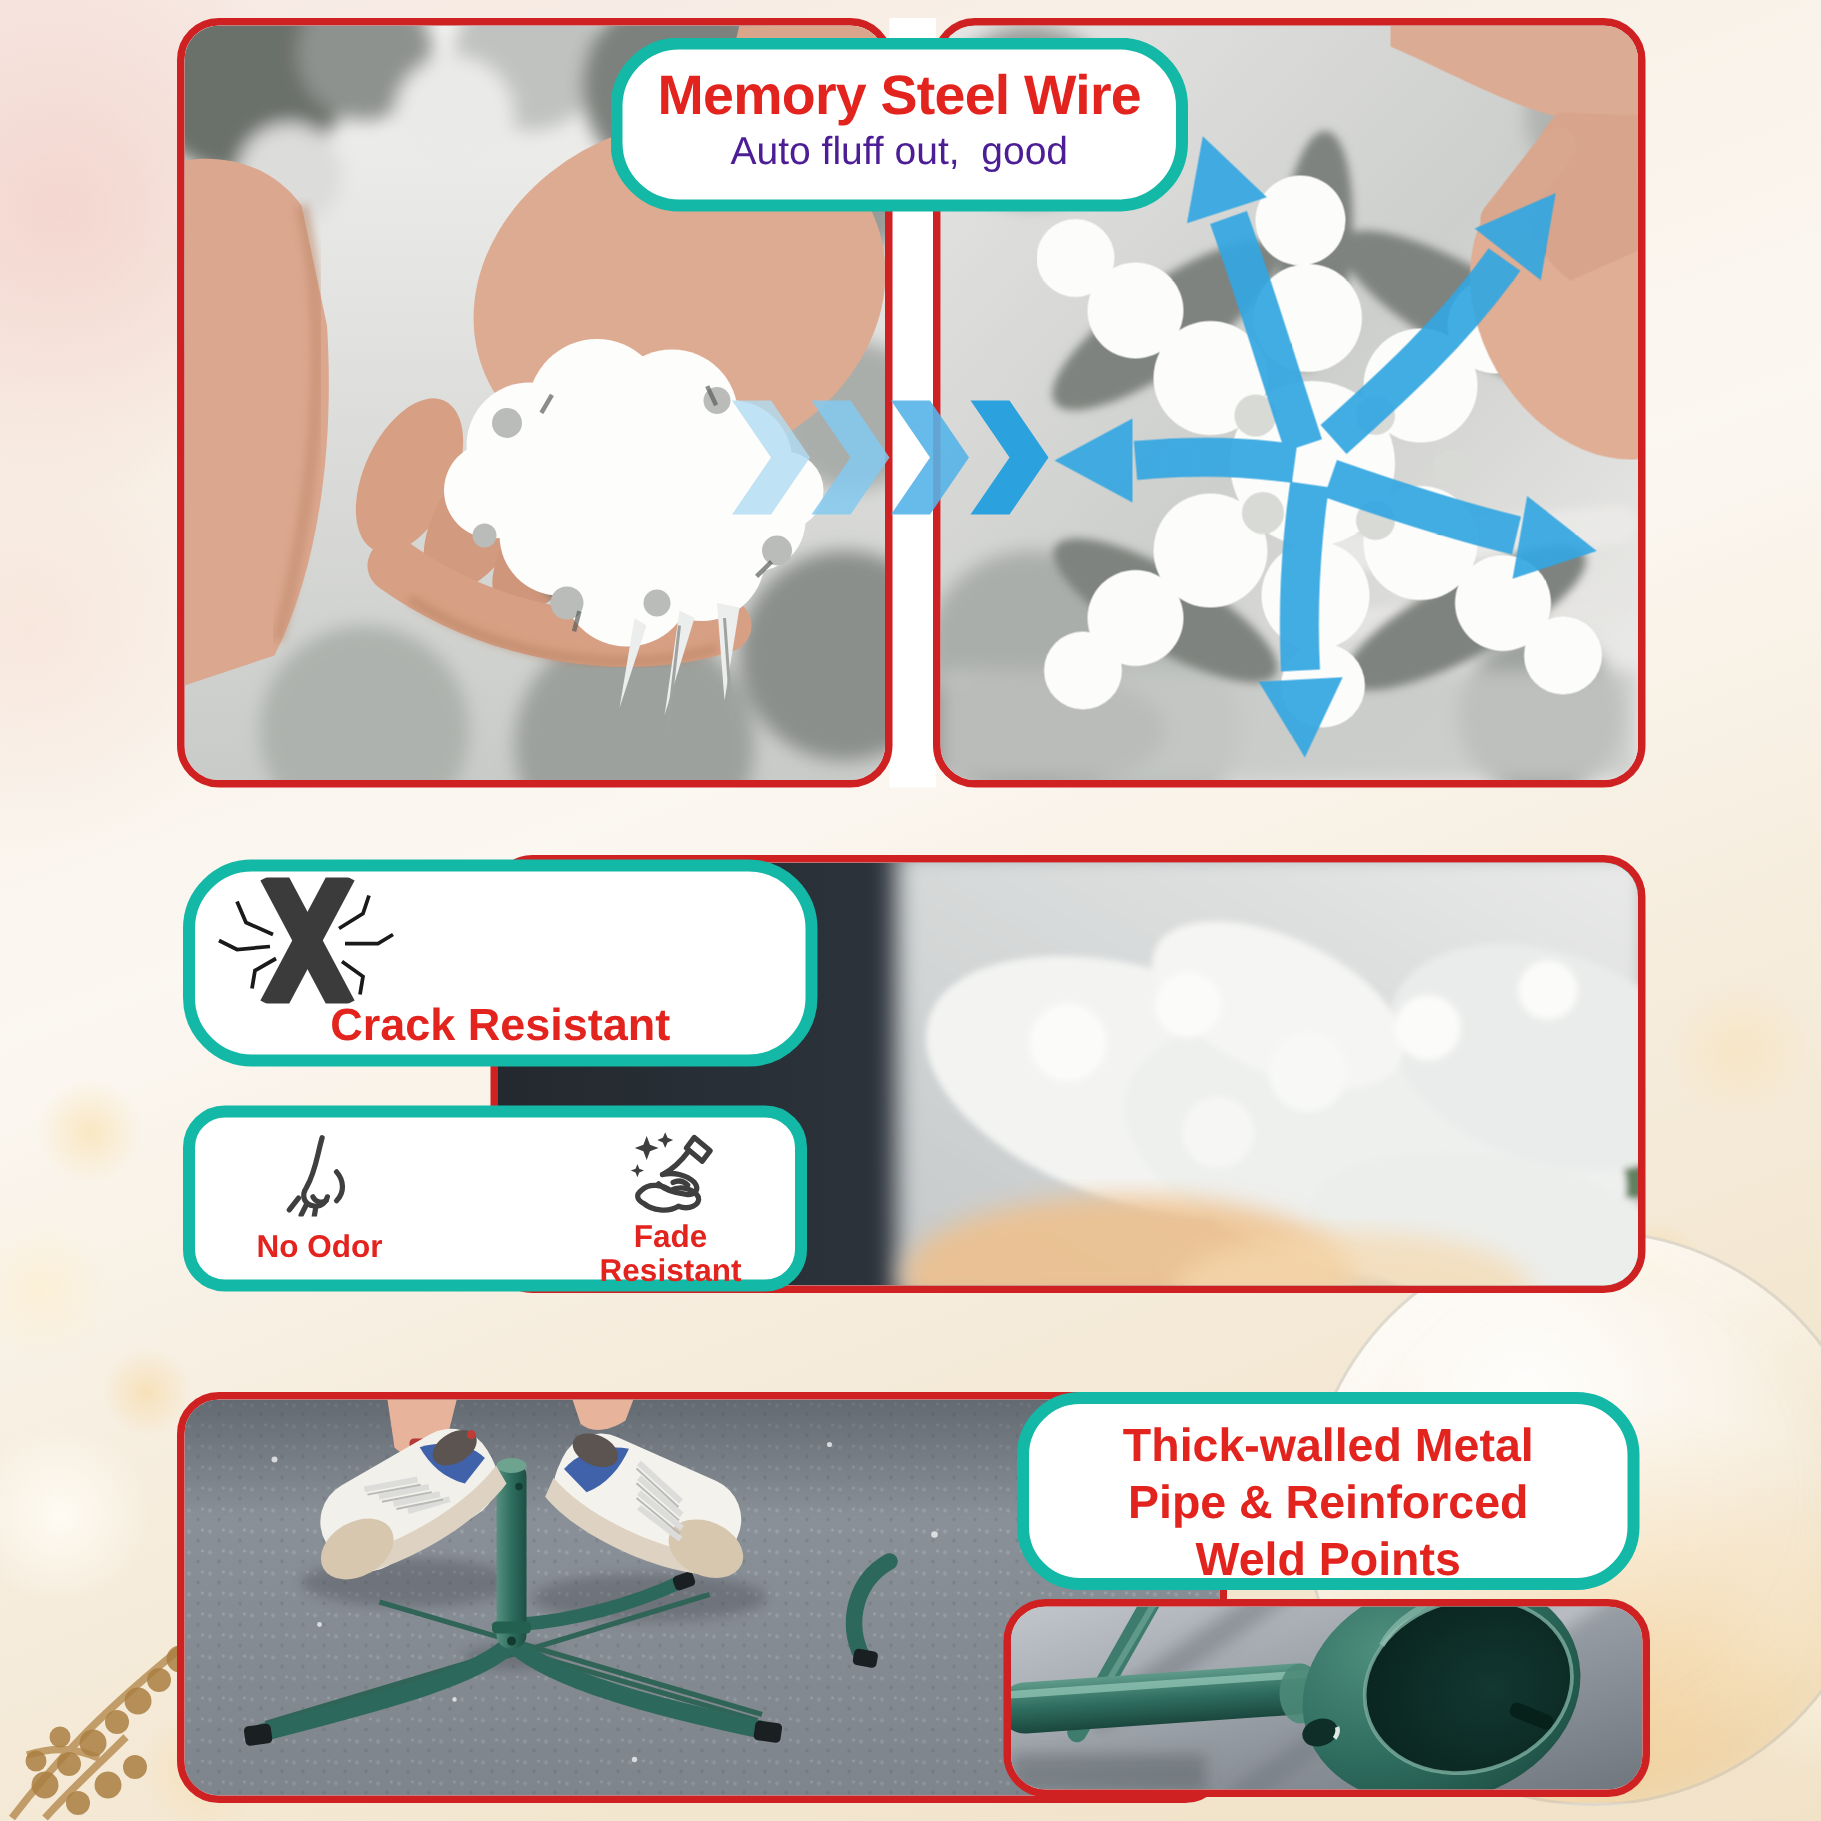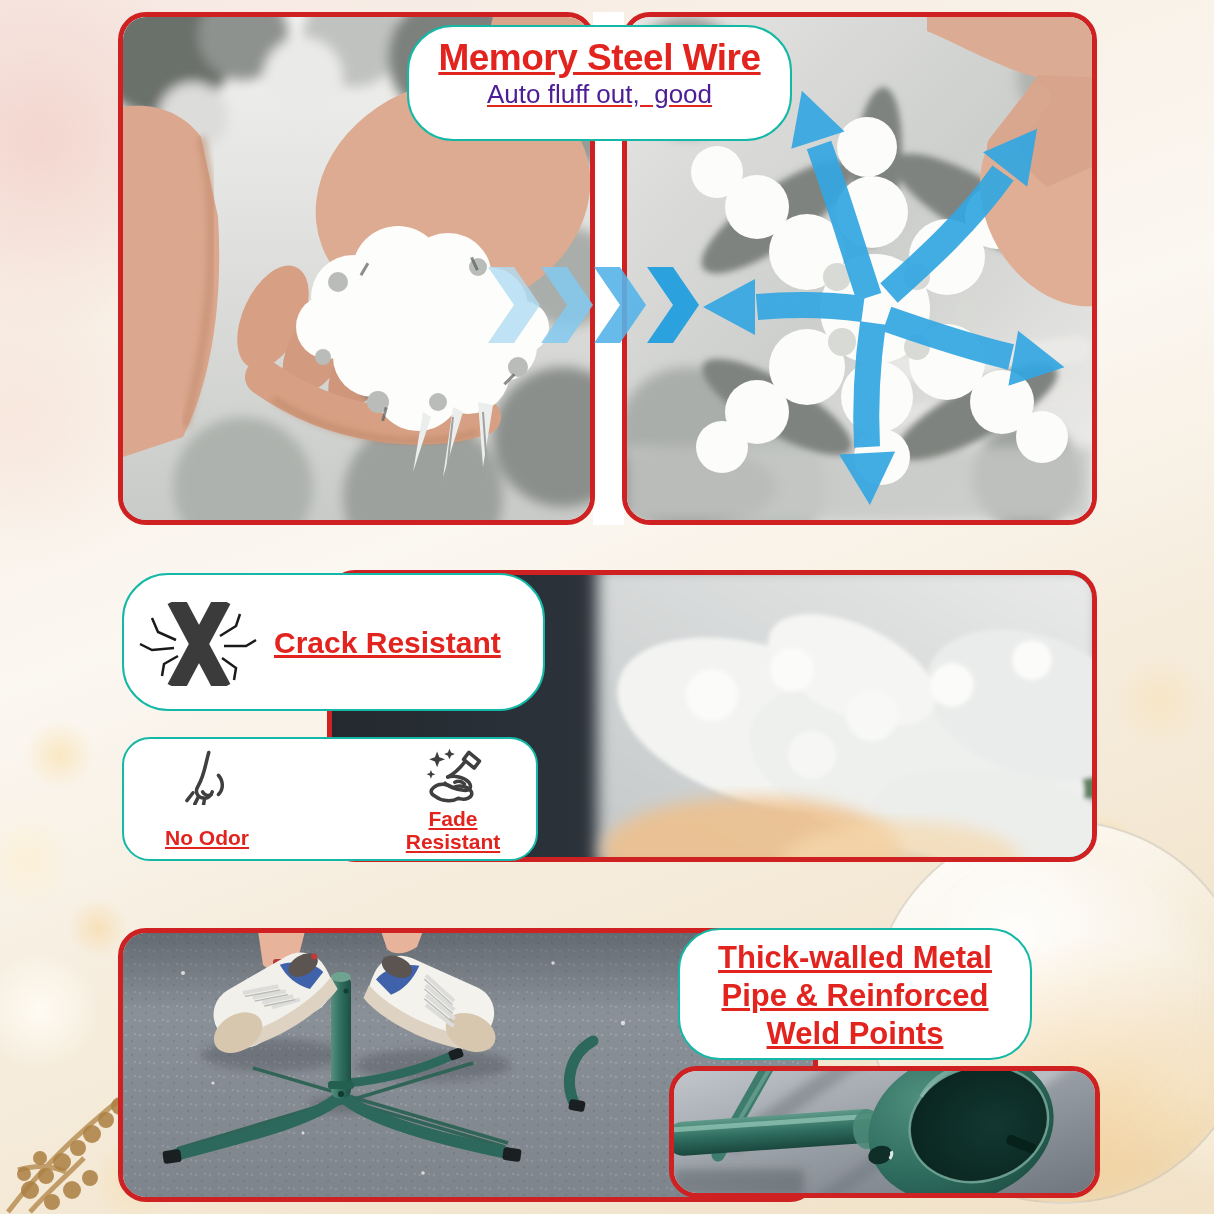--- a/index.html
+++ b/index.html
@@ -29,35 +29,35 @@
   .gap-strip{position:absolute;left:593px;top:12px;width:31px;height:513px;background:#fff;}
   .photo{position:absolute;border:5px solid #cf2022;border-radius:28px;overflow:hidden;
     box-sizing:border-box;background:#d8d8d6;}
   .photo svg{display:block;width:100%;height:100%;}
   #photo-tl{left:118px;top:12px;width:477px;height:513px;}
   #photo-tr{left:622px;top:12px;width:475px;height:513px;}
   #panel-mid{left:327px;top:570px;width:770px;height:292px;}
   #photo-feet{left:118px;top:928px;width:700px;height:274px;}
   #panel-pipe{left:669px;top:1066px;width:431px;height:132px;}
   #chev{position:absolute;left:488px;top:262px;width:215px;height:86px;}
-  .card{position:absolute;background:#fff;border:2px solid #14b8a6;box-sizing:border-box;
-    text-align:center;color:#e2231e;text-decoration:underline;}
+  .card{position:absolute;background:#fff;border:8px solid #14b8a6;box-sizing:border-box;
+    text-align:center;color:#e2231e;}
   #callout1{left:407px;top:25px;width:385px;height:116px;border-radius:46px;padding-top:10px;}
   .c1-title{font-size:37px;font-weight:bold;letter-spacing:-.5px;color:#e2231e;}
   .c1-sub{font-size:26px;line-height:30px;color:#4c1d95;white-space:pre-wrap;}
   #card-crack{left:122px;top:573px;width:423px;height:138px;border-radius:46px;
-    display:flex;align-items:center;padding-top:4px;}
+    display:flex;flex-direction:column;padding-top:4px;}
   .crack-label{font-size:30px;font-weight:bold;margin-top:-2px;}
   #card-features{left:122px;top:737px;width:416px;height:124px;border-radius:28px;
     display:flex;justify-content:space-between;padding:8px 24px 10px;}
   .feat{display:flex;flex-direction:column;align-items:center;width:118px;}
   .feat-icon{height:60px;display:flex;align-items:center;justify-content:center;}
   .feat-label{margin-top:auto;font-size:21px;line-height:23px;font-weight:bold;color:#e2231e;}
   .feat-label span{display:block;}
-  #callout2{left:678px;top:928px;width:354px;height:132px;border-radius:42px;padding-top:9px;}
+  #callout2{left:678px;top:928px;width:415px;height:132px;border-radius:42px;padding-top:9px;}
   .c2-line{font-size:31px;line-height:38px;font-weight:bold;color:#e2231e;}
 </style>
 </head>
 <body>
 
 <div class="canvas">
   <div class="bg"></div>
   <div class="ball"></div>
 
   <svg class="sparkle" width="150" height="174" viewBox="0 0 150 174">

